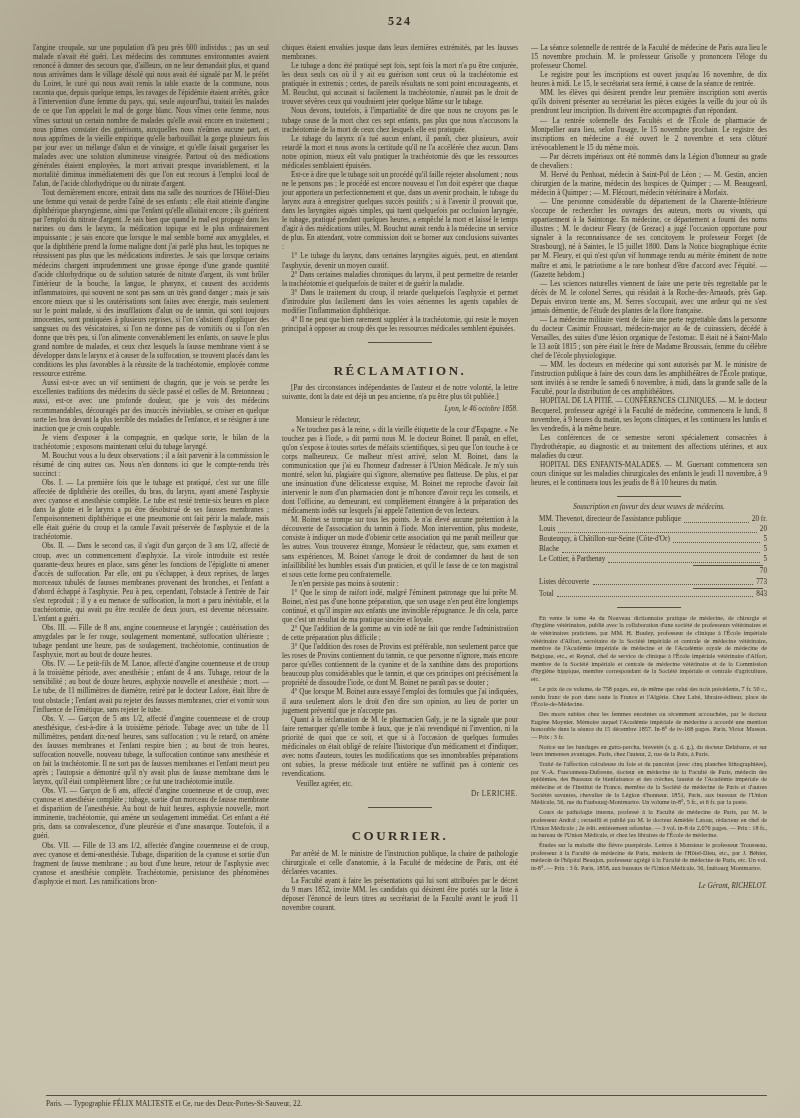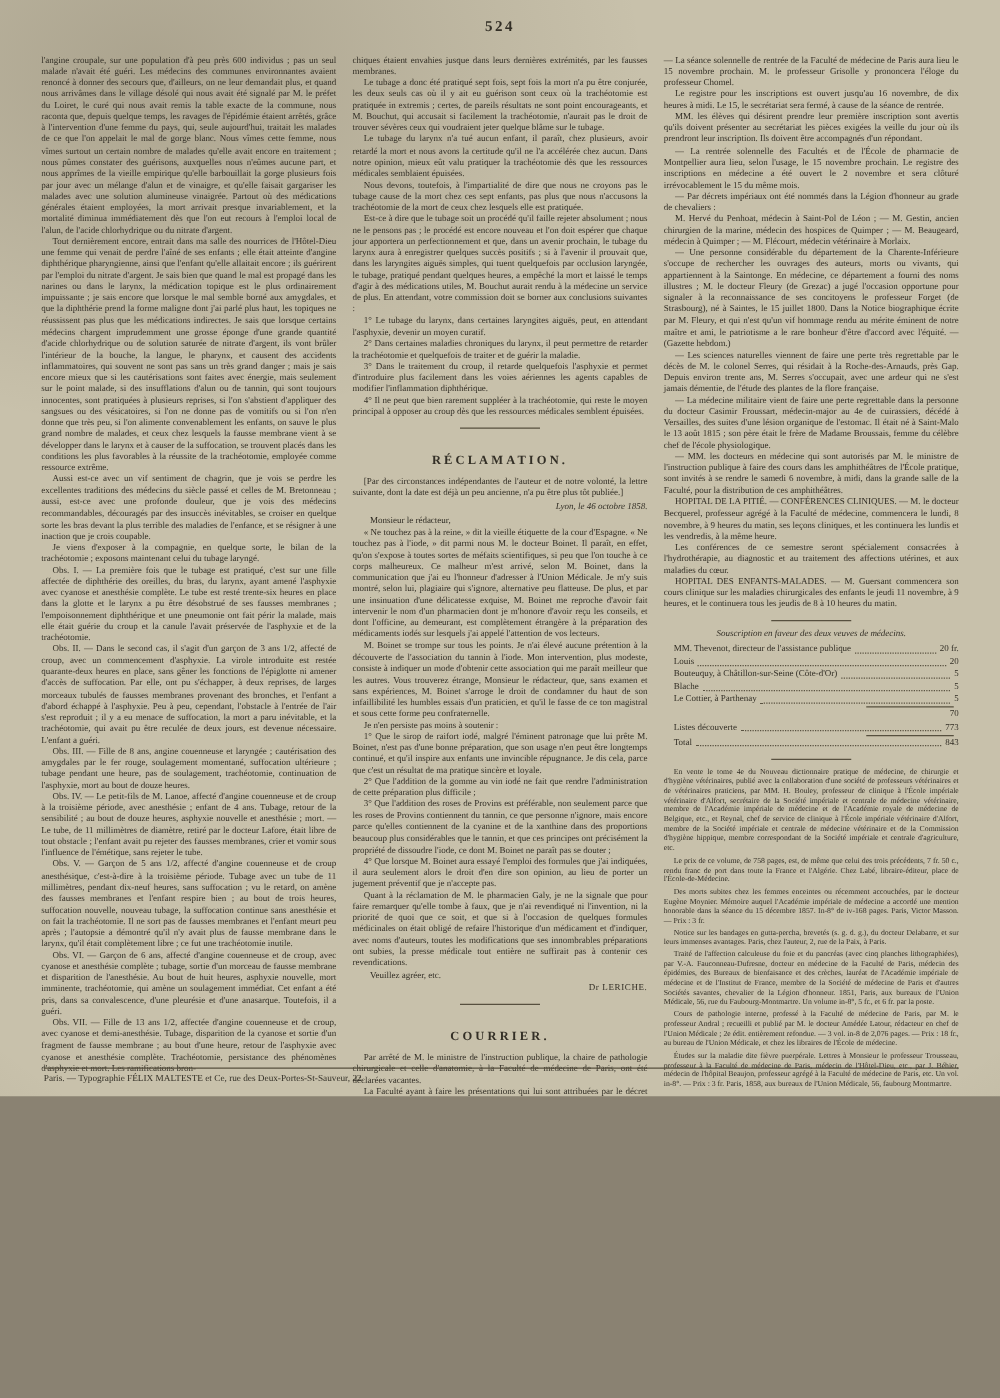--- a/index.html
+++ b/index.html
@@ -3,21 +3,21 @@
 <meta charset="utf-8">
 <style>
   * { box-sizing: border-box; }
   html, body { margin: 0; padding: 0; }
   body {
     width: 800px; height: 1118px;
     background: #8a8272;
     font-family: "Liberation Serif", "DejaVu Serif", serif;
   }
   .page {
-    position: relative; width: 800px; height: 877px;
+    position: relative; width: 800px; height: 1118px;
     color: #332f26;
     background:
       radial-gradient(ellipse 90% 60% at 15% 6%, rgba(56,46,28,.20), rgba(56,46,28,0) 55%),
       radial-gradient(ellipse 140% 120% at 50% 45%, rgba(0,0,0,0) 55%, rgba(66,56,34,.30) 100%),
       #c8c1ab;
     overflow: hidden;
   }
   .pageno {
     position: absolute; top: 14px; left: 0; right: 0;
     text-align: center; font-size: 12px; font-weight: bold; letter-spacing: 2px;
@@ -25,62 +25,63 @@
   .cols {
     position: absolute; top: 44px; left: 33px; width: 734px; height: 1030px;
     display: flex; gap: 13px; overflow: hidden;
   }
   .col { width: 236px; font-size: 7.2px; line-height: 1.26; text-align: justify; }
   .blk { margin: 0; }
   .p { text-indent: 9px; }
   .cont { text-indent: 0; }
   .h {
     text-align: center; text-indent: 0; font-weight: bold;
-    font-size: 10px; letter-spacing: 2.5px; margin: 20px 0 5px;
+    font-size: 13px; letter-spacing: 2.5px; margin: 20px 0 5px;
   }
   .rule { width: 64px; margin: 8px auto 6px; border-top: 1px solid #57503f; height: 0; }
   .rule-right { width: 70px; margin: 1px 4px 1px auto; border-top: 1px solid #57503f; height: 0; }
   .date { text-align: right; font-style: italic; text-indent: 0; margin: 2px 0; }
   .salute { text-indent: 14px; margin: 1px 0; }
   .sig { text-align: right; text-indent: 0; margin: 1px 0 2px; letter-spacing: .5px; }
   .sub-title { text-align: center; text-indent: 0; font-weight: normal; font-style: italic; margin: 4px 0 3px; }
   .row { display: flex; align-items: flex-end; text-indent: 0; margin: 1px 0; padding-left: 8px; }
   .row .dots { flex: 1 1 8px; border-bottom: 1px dotted #5a5342; margin: 0 3px 1.5px; min-width: 6px; }
   .row.plain .dots { border-bottom: none; }
   .row .val { text-align: right; }
   .ad { font-size: 6.2px; line-height: 1.24; text-indent: 8px; margin: 2px 0; }
   .gerant { text-align: right; font-style: italic; margin-top: 10px; }
-  .footer { position: absolute; left: 35px; right: 33px; bottom: 10px; font-size: 7.4px; }
+  .footer { position: absolute; left: 46px; right: 33px; bottom: 10px; font-size: 7.4px; }
   .footer-rule { border-top: 1px solid #57503f; margin-bottom: 3px; width: 100%; }
   .imprint { text-align: left; }
 </style>
 </head>
 <body>
 
 <div class="page">
   <div class="pageno">524</div>
   <div class="cols">
     <div class="col">
         <div class="blk cont">l'angine croupale, sur une population d'à peu près 600 individus ; pas un seul malade n'avait été guéri. Les médecins des communes environnantes avaient renoncé à donner des secours que, d'ailleurs, on ne leur demandait plus, et quand nous arrivâmes dans le village désolé qui nous avait été signalé par M. le préfet du Loiret, le curé qui nous avait remis la table exacte de la commune, nous raconta que, depuis quelque temps, les ravages de l'épidémie étaient arrêtés, grâce à l'intervention d'une femme du pays, qui, seule aujourd'hui, traitait les malades de ce que l'on appelait le mal de gorge blanc. Nous vîmes cette femme, nous vîmes surtout un certain nombre de malades qu'elle avait encore en traitement ; nous pûmes constater des guérisons, auxquelles nous n'eûmes aucune part, et nous apprîmes de la vieille empirique qu'elle barbouillait la gorge plusieurs fois par jour avec un mélange d'alun et de vinaigre, et qu'elle faisait gargariser les malades avec une solution alumineuse vinaigrée. Partout où des médications générales étaient employées, la mort arrivait presque invariablement, et la mortalité diminua immédiatement dès que l'on eut recours à l'emploi local de l'alun, de l'acide chlorhydrique ou du nitrate d'argent.</div>
         <div class="blk p">Tout dernièrement encore, entrait dans ma salle des nourrices de l'Hôtel-Dieu une femme qui venait de perdre l'aîné de ses enfants ; elle était atteinte d'angine diphthérique pharyngienne, ainsi que l'enfant qu'elle allaitait encore ; ils guérirent par l'emploi du nitrate d'argent. Je sais bien que quand le mal est propagé dans les narines ou dans le larynx, la médication topique est le plus ordinairement impuissante ; je sais encore que lorsque le mal semble borné aux amygdales, et que la diphthérie prend la forme maligne dont j'ai parlé plus haut, les topiques ne réussissent pas plus que les médications indirectes. Je sais que lorsque certains médecins chargent imprudemment une grosse éponge d'une grande quantité d'acide chlorhydrique ou de solution saturée de nitrate d'argent, ils vont brûler l'intérieur de la bouche, la langue, le pharynx, et causent des accidents inflammatoires, qui souvent ne sont pas sans un très grand danger ; mais je sais encore mieux que si les cautérisations sont faites avec énergie, mais seulement sur le point malade, si des insufflations d'alun ou de tannin, qui sont toujours innocentes, sont pratiquées à plusieurs reprises, si l'on s'abstient d'appliquer des sangsues ou des vésicatoires, si l'on ne donne pas de vomitifs ou si l'on n'en donne que très peu, si l'on alimente convenablement les enfants, on sauve le plus grand nombre de malades, et ceux chez lesquels la fausse membrane vient à se développer dans le larynx et à causer de la suffocation, se trouvent placés dans les conditions les plus favorables à la réussite de la trachéotomie, employée comme ressource extrême.</div>
         <div class="blk p">Aussi est-ce avec un vif sentiment de chagrin, que je vois se perdre les excellentes traditions des médecins du siècle passé et celles de M. Bretonneau ; aussi, est-ce avec une profonde douleur, que je vois des médecins recommandables, découragés par des insuccès inévitables, se croiser en quelque sorte les bras devant la plus terrible des maladies de l'enfance, et se résigner à une inaction que je crois coupable.</div>
         <div class="blk p">Je viens d'exposer à la compagnie, en quelque sorte, le bilan de la trachéotomie ; exposons maintenant celui du tubage laryngé.</div>
+        <div class="blk p">M. Bouchut vous a lu deux observations ; il a fait parvenir à la commission le résumé de cinq autres cas. Nous n'en donnons ici que le compte-rendu très succinct :</div>
         <div class="blk p">Obs. I. — La première fois que le tubage est pratiqué, c'est sur une fille affectée de diphthérie des oreilles, du bras, du larynx, ayant amené l'asphyxie avec cyanose et anesthésie complète. Le tube est resté trente-six heures en place dans la glotte et le larynx a pu être désobstrué de ses fausses membranes ; l'empoisonnement diphthérique et une pneumonie ont fait périr la malade, mais elle était guérie du croup et la canule l'avait préservée de l'asphyxie et de la trachéotomie.</div>
         <div class="blk p">Obs. II. — Dans le second cas, il s'agit d'un garçon de 3 ans 1/2, affecté de croup, avec un commencement d'asphyxie. La virole introduite est restée quarante-deux heures en place, sans gêner les fonctions de l'épiglotte ni amener d'accès de suffocation. Par elle, ont pu s'échapper, à deux reprises, de larges morceaux tubulés de fausses membranes provenant des bronches, et l'enfant a d'abord échappé à l'asphyxie. Peu à peu, cependant, l'obstacle à l'entrée de l'air s'est reproduit ; il y a eu menace de suffocation, la mort a paru inévitable, et la trachéotomie, qui avait pu être reculée de deux jours, est devenue nécessaire. L'enfant a guéri.</div>
         <div class="blk p">Obs. III. — Fille de 8 ans, angine couenneuse et laryngée ; cautérisation des amygdales par le fer rouge, soulagement momentané, suffocation ultérieure ; tubage pendant une heure, pas de soulagement, trachéotomie, continuation de l'asphyxie, mort au bout de douze heures.</div>
         <div class="blk p">Obs. IV. — Le petit-fils de M. Lanoe, affecté d'angine couenneuse et de croup à la troisième période, avec anesthésie ; enfant de 4 ans. Tubage, retour de la sensibilité ; au bout de douze heures, asphyxie nouvelle et anesthésie ; mort. — Le tube, de 11 millimètres de diamètre, retiré par le docteur Lafore, était libre de tout obstacle ; l'enfant avait pu rejeter des fausses membranes, crier et vomir sous l'influence de l'émétique, sans rejeter le tube.</div>
         <div class="blk p">Obs. V. — Garçon de 5 ans 1/2, affecté d'angine couenneuse et de croup anesthésique, c'est-à-dire à la troisième période. Tubage avec un tube de 11 millimètres, pendant dix-neuf heures, sans suffocation ; vu le retard, on amène des fausses membranes et l'enfant respire bien ; au bout de trois heures, suffocation nouvelle, nouveau tubage, la suffocation continue sans anesthésie et on fait la trachéotomie. Il ne sort pas de fausses membranes et l'enfant meurt peu après ; l'autopsie a démontré qu'il n'y avait plus de fausse membrane dans le larynx, qu'il était complètement libre ; ce fut une trachéotomie inutile.</div>
         <div class="blk p">Obs. VI. — Garçon de 6 ans, affecté d'angine couenneuse et de croup, avec cyanose et anesthésie complète ; tubage, sortie d'un morceau de fausse membrane et disparition de l'anesthésie. Au bout de huit heures, asphyxie nouvelle, mort imminente, trachéotomie, qui amène un soulagement immédiat. Cet enfant a été pris, dans sa convalescence, d'une pleurésie et d'une anasarque. Toutefois, il a guéri.</div>
         <div class="blk p">Obs. VII. — Fille de 13 ans 1/2, affectée d'angine couenneuse et de croup, avec cyanose et demi-anesthésie. Tubage, disparition de la cyanose et sortie d'un fragment de fausse membrane ; au bout d'une heure, retour de l'asphyxie avec cyanose et anesthésie complète. Trachéotomie, persistance des phénomènes d'asphyxie et mort. Les ramifications bron-</div>
       </div>
     <div class="col">
         <div class="blk cont">chiques étaient envahies jusque dans leurs dernières extrémités, par les fausses membranes.</div>
         <div class="blk p">Le tubage a donc été pratiqué sept fois, sept fois la mort n'a pu être conjurée, les deux seuls cas où il y ait eu guérison sont ceux où la trachéotomie est pratiquée in extremis ; certes, de pareils résultats ne sont point encourageants, et M. Bouchut, qui accusait si facilement la trachéotomie, n'aurait pas le droit de trouver sévères ceux qui voudraient jeter quelque blâme sur le tubage.</div>
+        <div class="blk p">Nous devons, toutefois, à l'impartialité de dire que nous ne croyons pas le tubage cause de la mort chez ces sept enfants, pas plus que nous n'accusons la trachéotomie de la mort de ceux chez lesquels elle est pratiquée.</div>
         <div class="blk p">Le tubage du larynx n'a tué aucun enfant, il paraît, chez plusieurs, avoir retardé la mort et nous avons la certitude qu'il ne l'a accélérée chez aucun. Dans notre opinion, mieux eût valu pratiquer la trachéotomie dès que les ressources médicales semblaient épuisées.</div>
-        <div class="blk p">Nous devons, toutefois, à l'impartialité de dire que nous ne croyons pas le tubage cause de la mort chez ces sept enfants, pas plus que nous n'accusons la trachéotomie de la mort de ceux chez lesquels elle est pratiquée.</div>
         <div class="blk p">Est-ce à dire que le tubage soit un procédé qu'il faille rejeter absolument ; nous ne le pensons pas ; le procédé est encore nouveau et l'on doit espérer que chaque jour apportera un perfectionnement et que, dans un avenir prochain, le tubage du larynx aura à enregistrer quelques succès positifs ; si à l'avenir il prouvait que, dans les laryngites aiguës simples, qui tuent quelquefois par occlusion laryngée, le tubage, pratiqué pendant quelques heures, a empêché la mort et laissé le temps d'agir à des médications utiles, M. Bouchut aurait rendu à la médecine un service de plus. En attendant, votre commission doit se borner aux conclusions suivantes :</div>
         <div class="blk p">1° Le tubage du larynx, dans certaines laryngites aiguës, peut, en attendant l'asphyxie, devenir un moyen curatif.</div>
         <div class="blk p">2° Dans certaines maladies chroniques du larynx, il peut permettre de retarder la trachéotomie et quelquefois de traiter et de guérir la maladie.</div>
         <div class="blk p">3° Dans le traitement du croup, il retarde quelquefois l'asphyxie et permet d'introduire plus facilement dans les voies aériennes les agents capables de modifier l'inflammation diphthérique.</div>
         <div class="blk p">4° Il ne peut que bien rarement suppléer à la trachéotomie, qui reste le moyen principal à opposer au croup dès que les ressources médicales semblent épuisées.</div>
         <div class="blk rule"></div>
         <div class="blk h">RÉCLAMATION.</div>
         <div class="blk p">[Par des circonstances indépendantes de l'auteur et de notre volonté, la lettre suivante, dont la date est déjà un peu ancienne, n'a pu être plus tôt publiée.]</div>
         <div class="blk date">Lyon, le 46 octobre 1858.</div>
         <div class="blk salute">Monsieur le rédacteur,</div>

